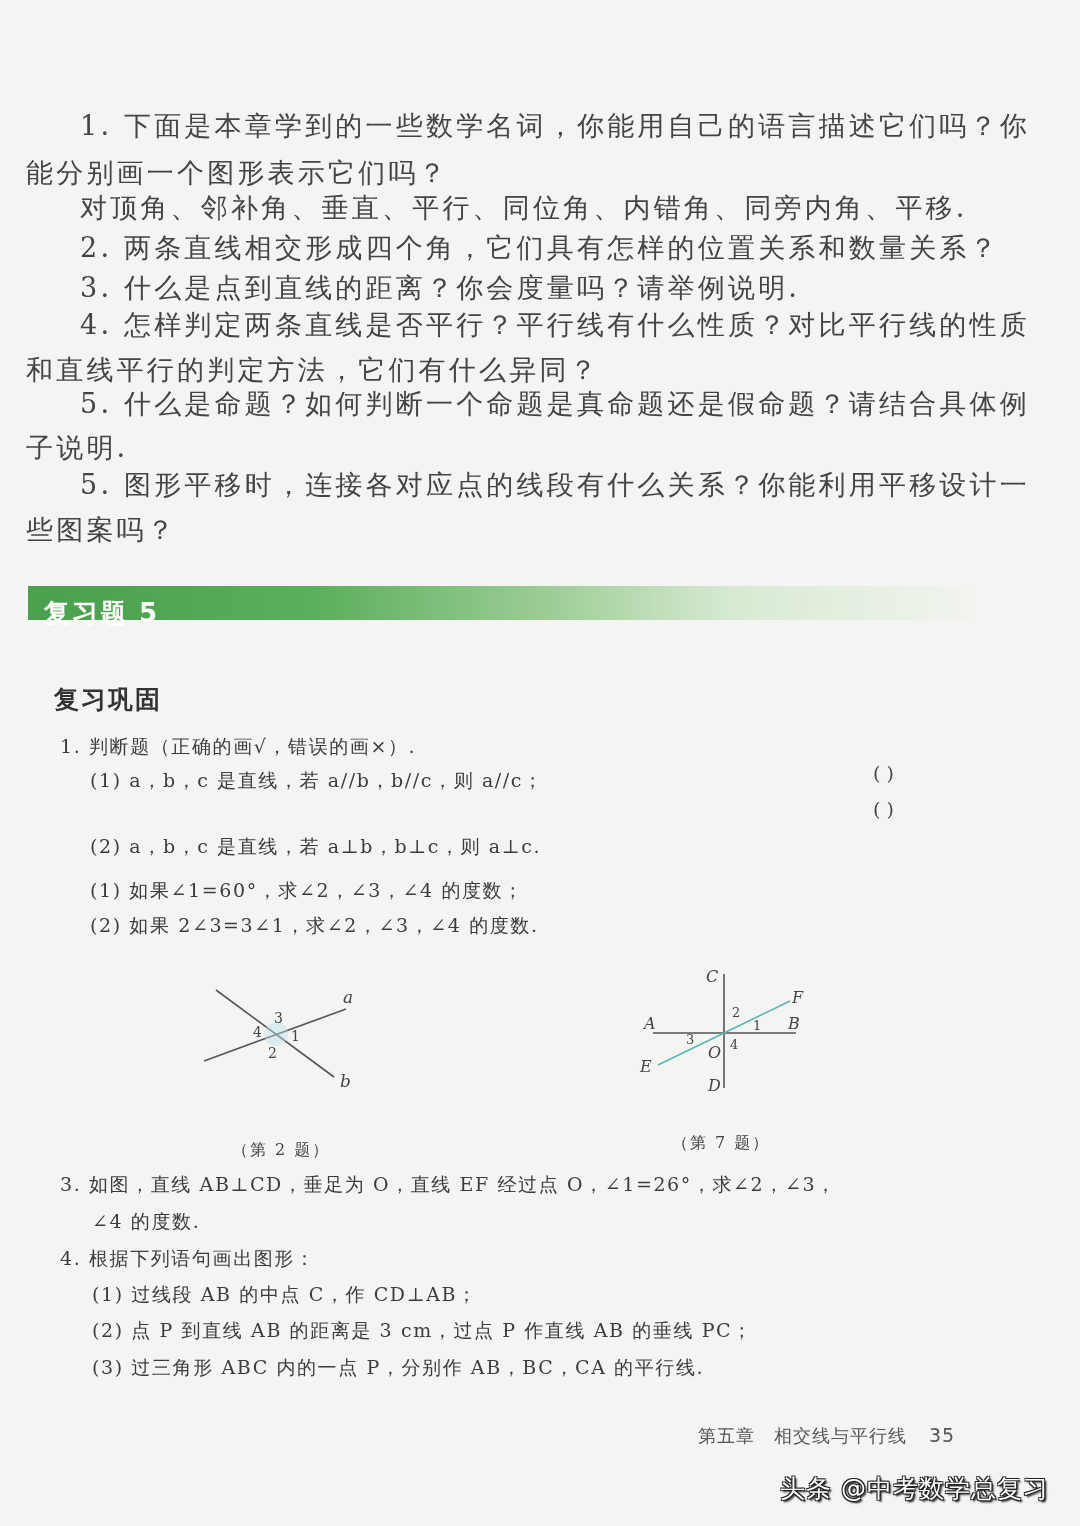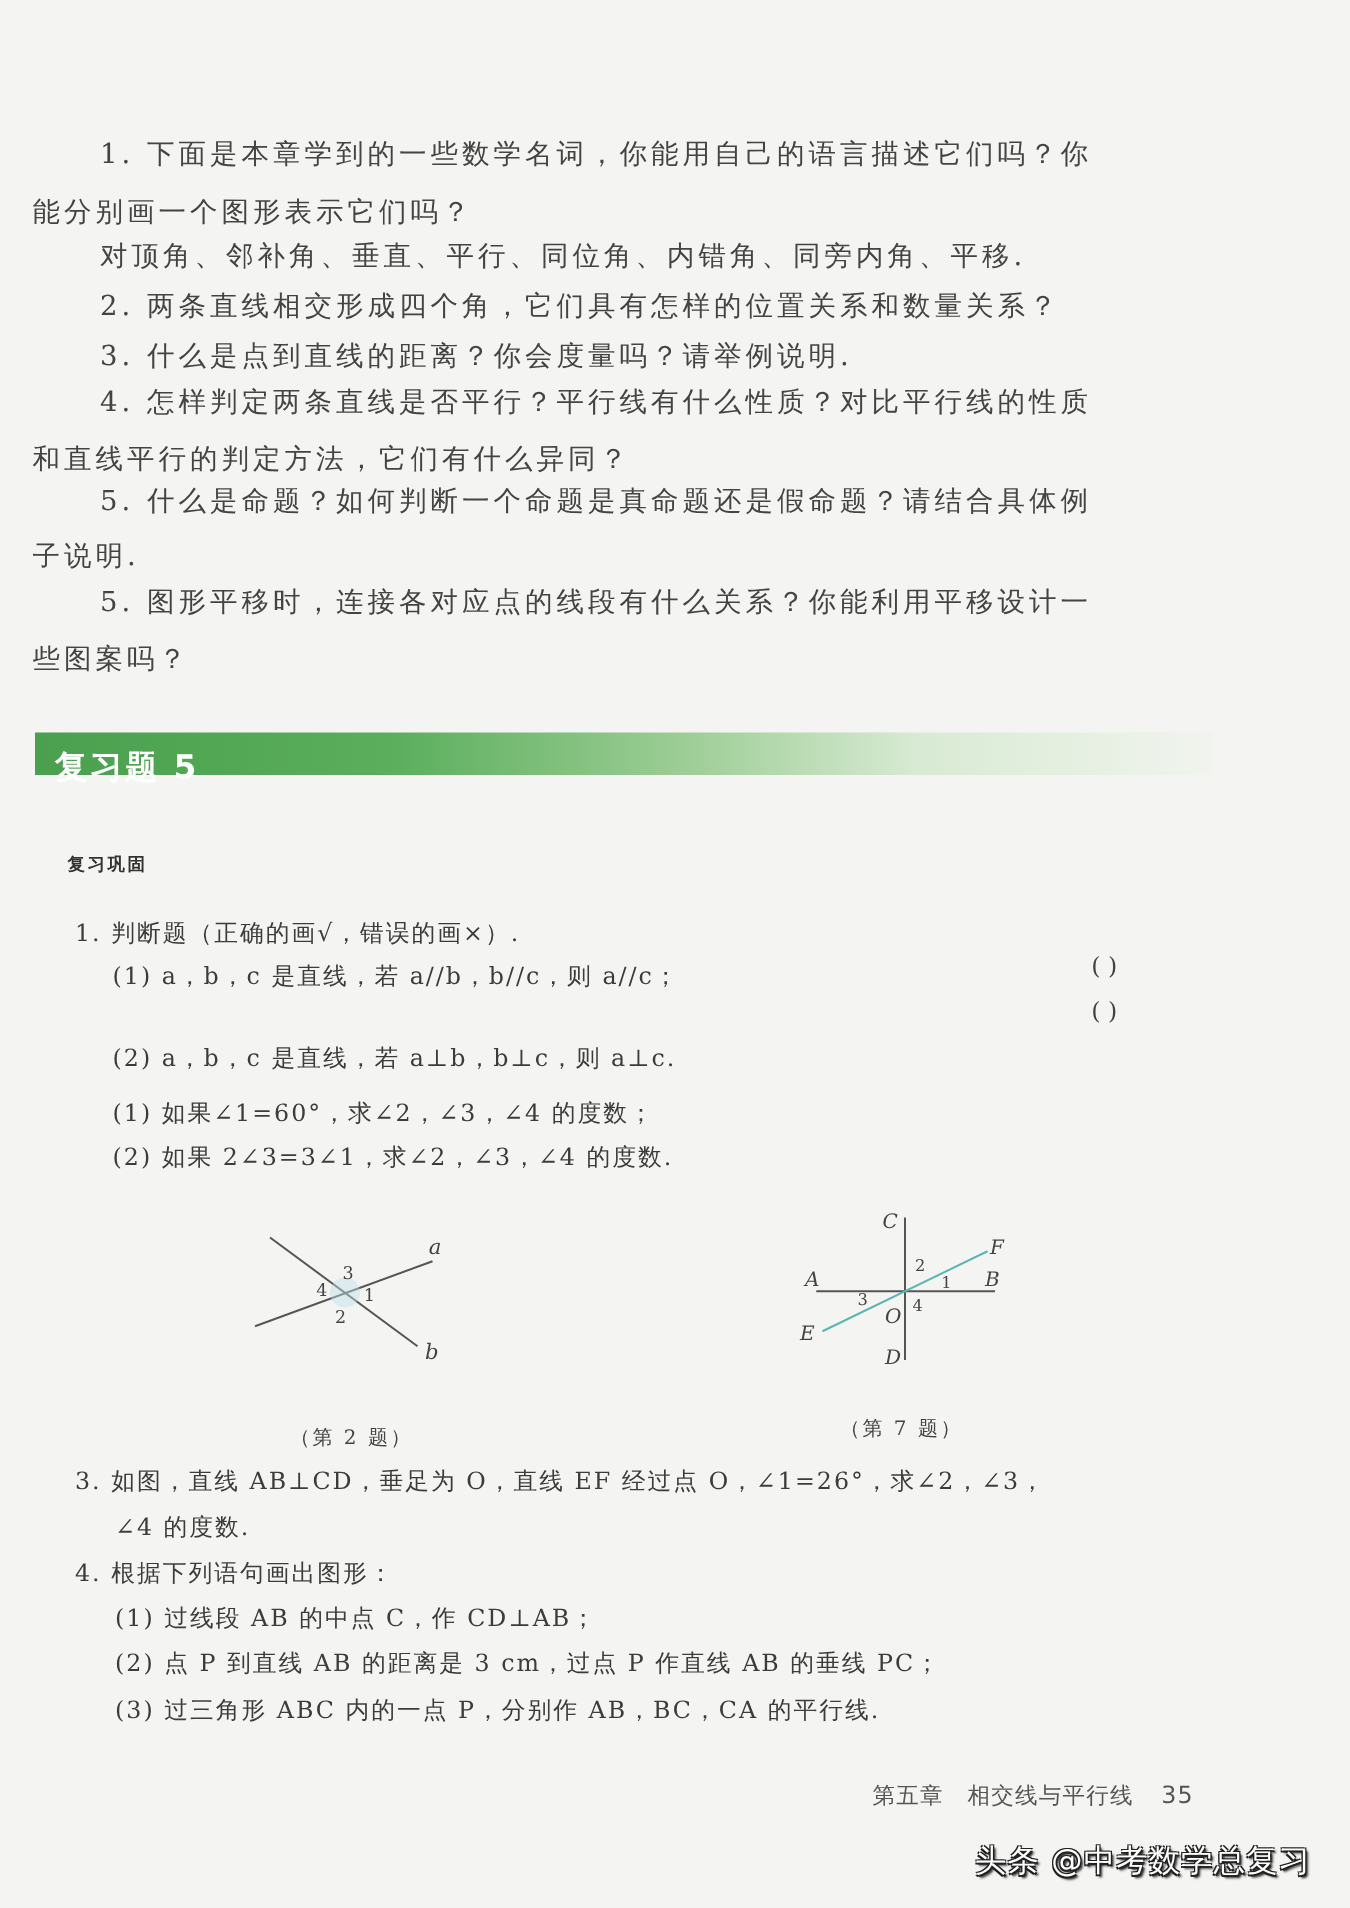--- a/index.html
+++ b/index.html
@@ -4,32 +4,32 @@
 <style>
   html, body { margin:0; padding:0; }
   body {
     width:1080px; height:1526px; overflow:hidden;
     background:#f4f4f2;
     font-family:"DejaVu Serif", "Liberation Serif", serif;
     color:#3a3a3a;
     position:relative;
   }
   .page { position:absolute; left:0; top:0; width:1080px; height:1526px; }
-  .line { position:absolute; font-size:22px; letter-spacing:3.2px; white-space:nowrap; color:#444; }
+  .line { position:absolute; font-size:27px; letter-spacing:3.2px; white-space:nowrap; color:#444; }
   .banner {
     position:absolute; left:28px; top:586px; width:942px; height:34px;
     background:linear-gradient(90deg,#4aa04e 0%,#5aae5c 30%,#9ccd95 55%,#d8ead3 75%,#f1f4ee 100%);
   }
   .banner-title {
     position:absolute; left:16px; top:10px; font-family:"DejaVu Sans", sans-serif;
     font-weight:bold; font-size:26px; color:#fff; letter-spacing:2px;
   }
   .subhead {
     position:absolute; left:54px; top:683px; font-family:"DejaVu Sans", sans-serif;
-    font-weight:bold; font-size:14px; color:#333; letter-spacing:2px;
+    font-weight:bold; font-size:25px; color:#333; letter-spacing:2px;
   }
   .ex { position:absolute; font-size:19px; letter-spacing:1.6px; white-space:nowrap; color:#3c3c3c; }
   .paren { position:absolute; font-size:19px; color:#444; }
   .fig { position:absolute; }
   .caption { position:absolute; font-size:16px; letter-spacing:2px; color:#444; }
   .footer { position:absolute; left:698px; top:1424px; font-size:18px; color:#555; letter-spacing:1px; }
   .footer .num { font-family:"DejaVu Sans", sans-serif; font-size:19px; margin-left:22px; }
   .watermark {
     position:absolute; left:780px; top:1472px; font-family:"DejaVu Sans", sans-serif;
     font-size:25px; color:#fff; letter-spacing:1px;

